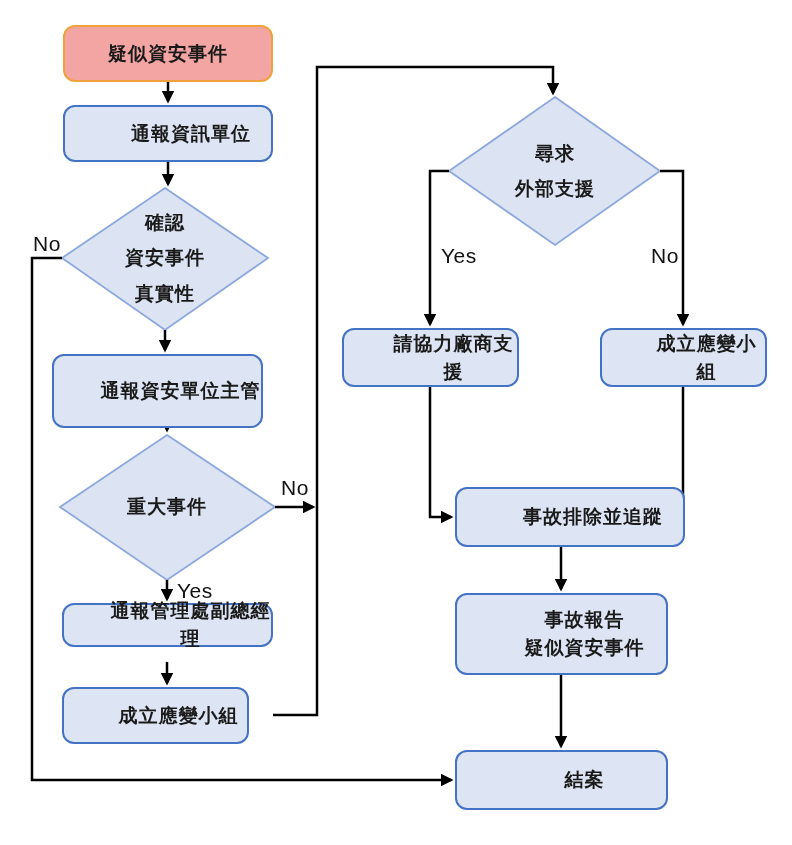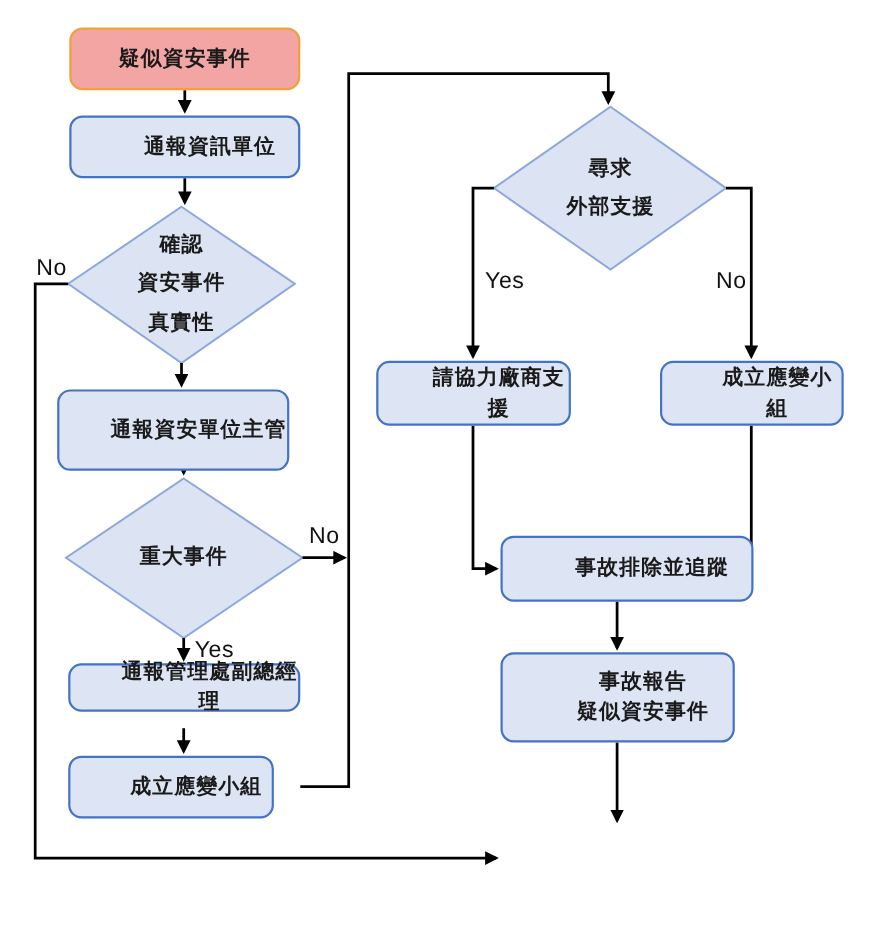--- a/index.html
+++ b/index.html
@@ -80,20 +80,21 @@
 
   <div class="node process" style="left:342px;top:328px;width:177px;height:59px">請協力廠商支援</div>
 
   <div class="node process" style="left:600px;top:328px;width:167px;height:59px">成立應變小組</div>
 
   <div class="node process" style="left:455px;top:487px;width:230px;height:60px">事故排除並追蹤</div>
 
   <div class="node process" style="left:455px;top:593px;width:213px;height:82px">事故報告
 疑似資安事件</div>
 
+  <div class="node process" style="left:455px;top:750px;width:213px;height:60px">結案</div>
 
   <div class="dlabel" style="left:67px;top:475px;width:200px;height:64px">重大事件</div>
 
   <div class="dlabel" style="left:65px;top:196px;width:200px;height:124px">確認
 資安事件
 真實性</div>
 
   <div class="dlabel" style="left:455px;top:115px;width:200px;height:112px">尋求
 外部支援</div>
 

